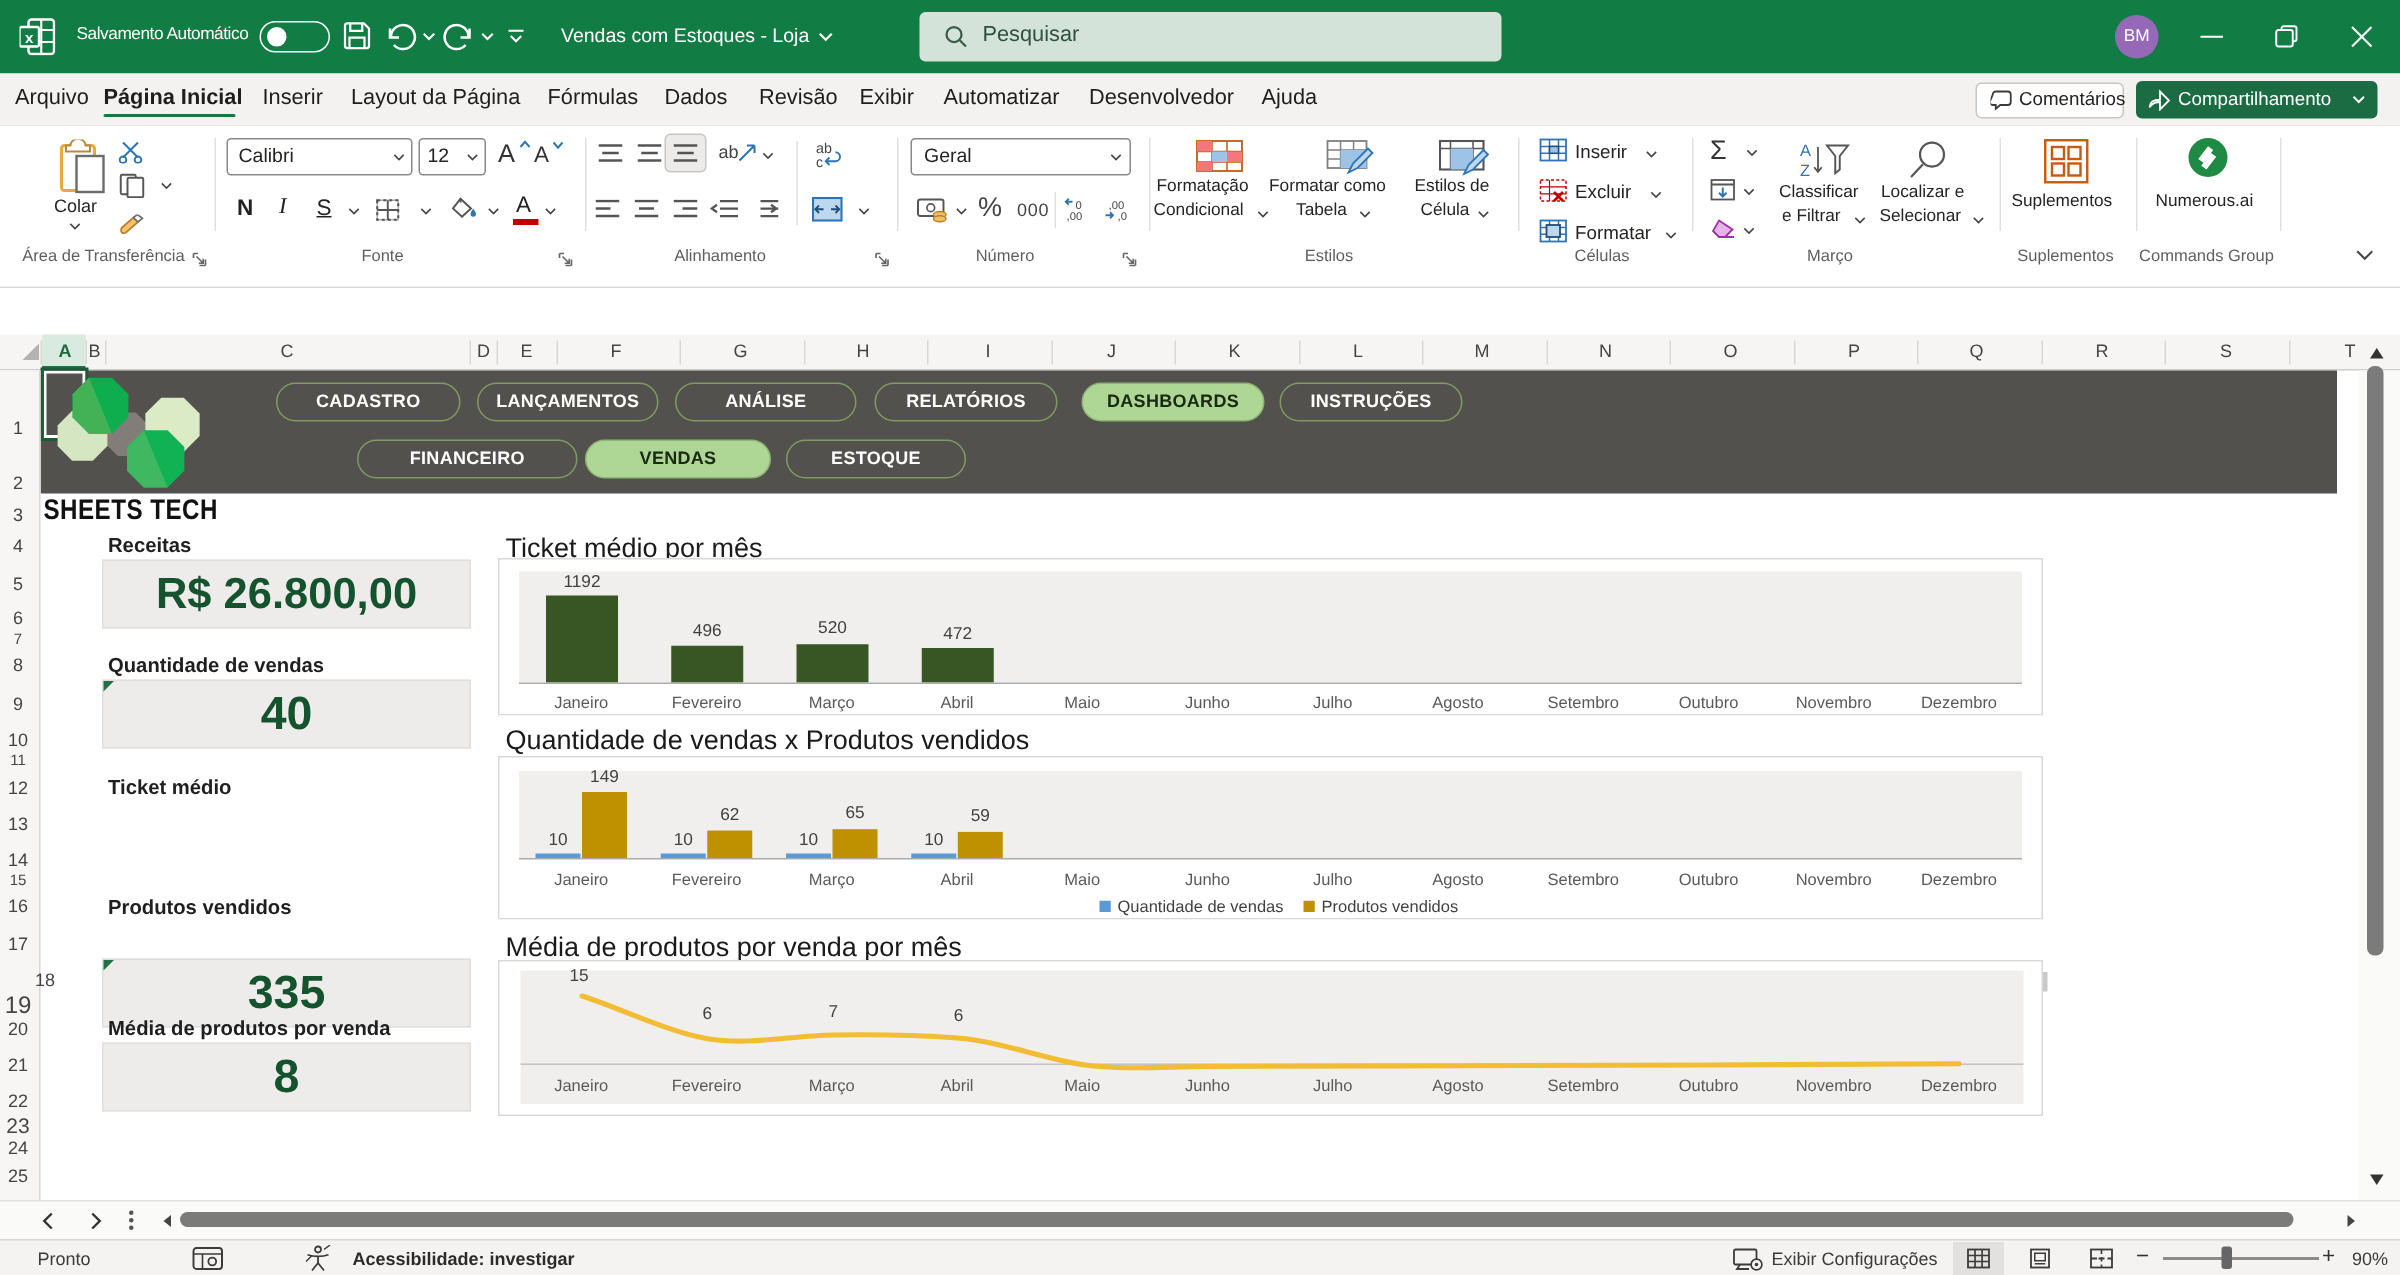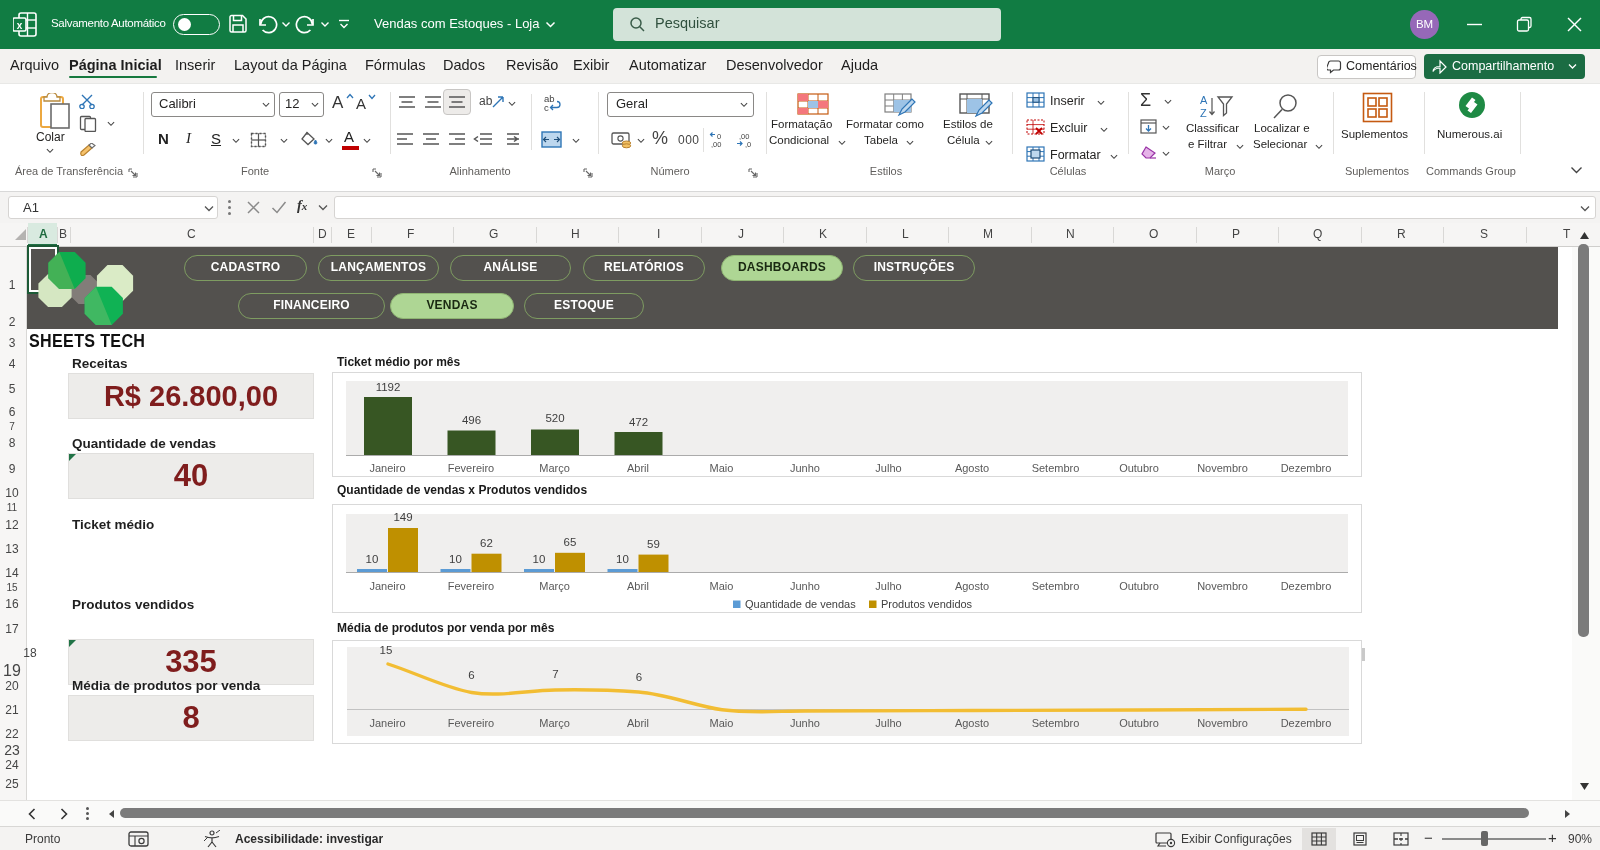--- a/index.html
+++ b/index.html
@@ -45,25 +45,25 @@
 #rownums { position:absolute; left:0; top:0; width:27px; height:850px; }
 .rown { position:absolute; width:24px; text-align:center; font-size:12px; color:#454545; }
 #band { position:absolute; left:27px; top:247px; width:1531px; height:82px; background:#53514E; }
 .pill { position:absolute; height:26px; border:1.5px solid #7E9C61; border-radius:13px; color:#fff; font-weight:bold; font-size:12px; text-align:center; letter-spacing:0.2px; }
 .pill.on { background:#AED694; color:#1A2912; border-color:#8FB573; }
 #sheetstech { position:absolute; left:29px; top:330px; font-size:15.5px; font-weight:900; letter-spacing:0.3px; color:#111; transform:scale(1.04,1.22); transform-origin:left top; }
 
 
 .kt { position:absolute; left:72px; font-size:13.5px; font-weight:bold; color:#1f1f1f; white-space:nowrap; }
 .kb { position:absolute; left:68px; width:246px; height:46px; background:#EDECEA; border:1px solid #E0DFDD; }
-.kv { width:100%; text-align:center; font-weight:bold; color:#7f1d1d; }
+.kv { width:100%; text-align:center; font-weight:bold; color:#14532d; }
 .tri { position:absolute; left:0; top:0; width:0; height:0; border-top:7px solid #217346; border-right:7px solid transparent; }
 
 
-.ctitle { position:absolute; left:337px; font-size:12px; font-weight:bold; color:#1a1a1a; }
+.ctitle { position:absolute; left:337px; font-size:18px; font-weight:normal; color:#1a1a1a; }
 
 
 #hscroll { position:absolute; left:0; top:800px; width:1600px; height:26px; background:#FAFAF9; border-top:1px solid #E3E2E0; }
 #vscroll { position:absolute; left:1572px; top:247px; width:28px; height:553px; background:#FAFAF9; }
 #statusbar { position:absolute; left:0; top:826px; width:1600px; height:24px; background:#F4F3F2; border-top:1px solid #D8D7D5; font-size:12px; color:#3b3b3b; }
 </style>
 </head>
 <body>
 <div id="app">
 
@@ -468,46 +468,20 @@
   <svg class="abs" style="left:1458px;top:91px" width="28" height="28" viewBox="0 0 28 28">
     <circle cx="14" cy="14" r="13" fill="#1E8A44"></circle>
     <path d="M9 16.5 L15.5 8 L19 10.5 L12.5 19 Z M11 21 L17.5 12.5 L21 15 L14.5 23.5 Z" fill="#fff" transform="translate(-1.5,-1.5)"></path>
   </svg>
   <div class="ribtxt" style="left:1437px;top:128px;">Numerous.ai</div>
   <div class="glabel" style="left:1421px;width:100px;">Commands Group</div>
   <div class="gsep" style="left:1520px;"></div>
   <svg class="abs" style="left:1570px;top:166px" width="13" height="9" viewBox="0 0 13 9">
         <path d="M1.5 1.5 L6.5 6.5 L11.5 1.5" fill="none" stroke="#444" stroke-width="1.4"></path>
       </svg>
-</div>
-<div id="fbar">
-  <div id="namebox">
-        <div class="abs" style="left:14px;top:3px;font-size:13px;color:#333;">A1</div>
-    <svg class="abs" style="left:195px;top:8px" width="10" height="8" viewBox="0 0 10 8">
-          <path d="M1 1.5 L5 5.5 L9 1.5" fill="none" stroke="#555" stroke-width="1.3"></path>
-        </svg>
-  </div>
-  <div class="abs" style="left:228px;top:8px;width:3px;height:3px;background:#777;border-radius:50%;"></div>
-  <div class="abs" style="left:228px;top:14px;width:3px;height:3px;background:#777;border-radius:50%;"></div>
-  <div class="abs" style="left:228px;top:20px;width:3px;height:3px;background:#777;border-radius:50%;"></div>
-  <svg class="abs" style="left:246px;top:8px" width="15" height="15" viewBox="0 0 15 15">
-        <path d="M2 2 L13 13 M13 2 L2 13" stroke="#8a8a8a" stroke-width="1.5"></path>
-      </svg>
-  <svg class="abs" style="left:271px;top:8px" width="16" height="15" viewBox="0 0 16 15">
-        <path d="M1.5 8 L6 12.5 L14.5 2" fill="none" stroke="#8a8a8a" stroke-width="1.5"></path>
-      </svg>
-  <div class="abs" style="left:297px;top:5px;font-size:14.5px;font-style:italic;font-family:'Liberation Serif',serif;color:#333;font-weight:bold;">f<span style="font-size:11px;">x</span></div>
-  <svg class="abs" style="left:318px;top:12px" width="10" height="8" viewBox="0 0 10 8">
-        <path d="M1 1.5 L5 5.5 L9 1.5" fill="none" stroke="#555" stroke-width="1.3"></path>
-      </svg>
-  <div id="finput">
-    <svg class="abs" style="left:1245px;top:8px" width="10" height="8" viewBox="0 0 10 8">
-          <path d="M1 1.5 L5 5.5 L9 1.5" fill="none" stroke="#555" stroke-width="1.3"></path>
-        </svg>
-  </div>
 </div>
 <div id="colhead">
   <svg class="abs" style="left:14px;top:5px" width="13" height="13" viewBox="0 0 13 13">
         <path d="M12 1 V12 H1 Z" fill="#B5B3B1"></path>
       </svg>
   <div class="abs" style="left:28px;top:0;width:29px;height:21px;background:#D9EAE0;"></div>
   <div class="abs" style="left:28px;top:21px;width:29px;height:2.5px;background:#217346;"></div>
   <div class="collab" style="left:39px;color:#1F6B3F;font-weight:bold;">A</div>
   <div class="collab" style="left:59px;">B</div>
   <div class="collab" style="left:187px;">C</div>

